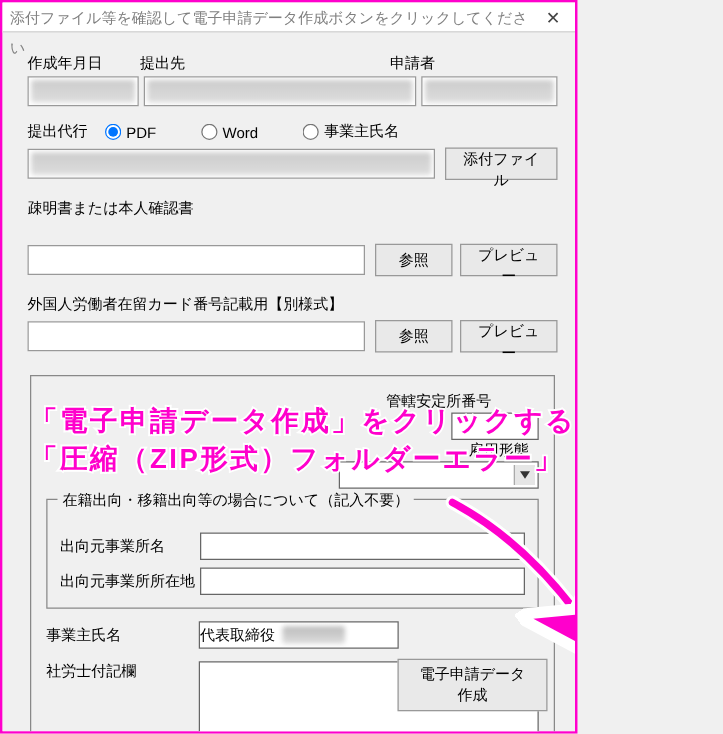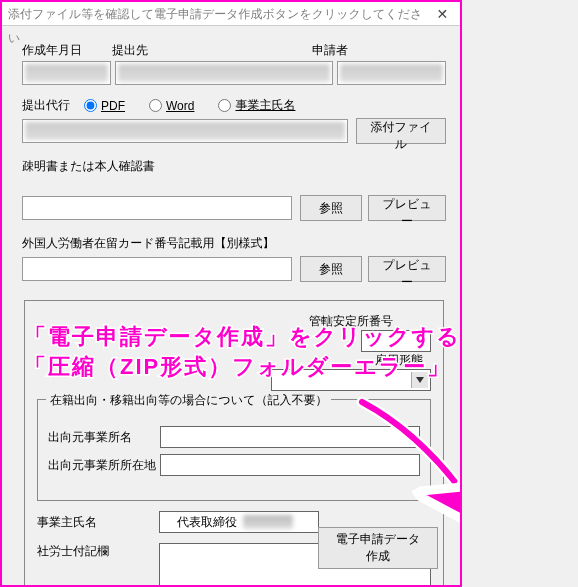--- a/index.html
+++ b/index.html
@@ -60,21 +60,21 @@
   .blur {
     position: absolute; inset: 2px;
     background: linear-gradient(#ccc,#ddd);
     filter: blur(2px);
     border-radius: 2px;
   }
   .vals-row .col1 { width: 90px; margin-right: 4px; }
   .vals-row .col2 { width: 220px; margin-right: 4px; }
   .vals-row .col3 { width: 110px; }
 
-  .radios { display: inline-flex; gap: 24px; margin-left: 14px; text-decoration: underline; }
+  .radios { display: inline-flex; gap: 36px; margin-left: 14px; }
   .radios label { display: inline-flex; align-items: center; gap: 4px; }
   .radios input { margin: 0; }
 
   .longfield {
     flex: 1;
     height: 24px;
     background: #fff;
     border: 1px solid #999;
     position: relative;
     overflow: hidden;
@@ -126,38 +126,38 @@
     right: 6px; top: 50%; transform: translateY(-50%);
     width: 0; height: 0;
     border-left: 4px solid transparent;
     border-right: 4px solid transparent;
     border-top: 6px solid #333;
     z-index: 2;
   }
   .fieldset {
     border: 1px solid #888;
     margin: 8px 0 10px 0;
-    padding: 26px 10px 24px 10px;
+    padding: 26px 10px 10px 10px;
     position: relative;
   }
   .fieldset legend {
     position: absolute;
     top: -8px; left: 8px;
     background: #f0f0f0;
     padding: 0 4px;
     font-size: 12px;
   }
   .fsrow { display: flex; align-items: center; margin-bottom: 6px; }
   .fslabel { width: 112px; }
   .fsinput { flex: 1; height: 22px; border: 1px solid #666; background: #fff; }
 
   .grow2 { display: flex; margin-top: 6px; }
   .repinput {
     height: 22px; width: 160px; border: 1px solid #666; background: #fff;
-    position: relative; overflow: hidden; padding-left: 17px;
+    position: relative; overflow: hidden; padding-left: 0;
     display: flex; align-items: center;
   }
   .repinput .txt { margin-right: 6px; }
   .repinput .blur2 { height: 14px; width: 50px; background: linear-gradient(#bbb,#ddd); filter: blur(2px); border-radius: 2px; }
 
   .textarea {
     flex: 1;
     height: 70px;
     border: 1px solid #666;
     background: #fff;

